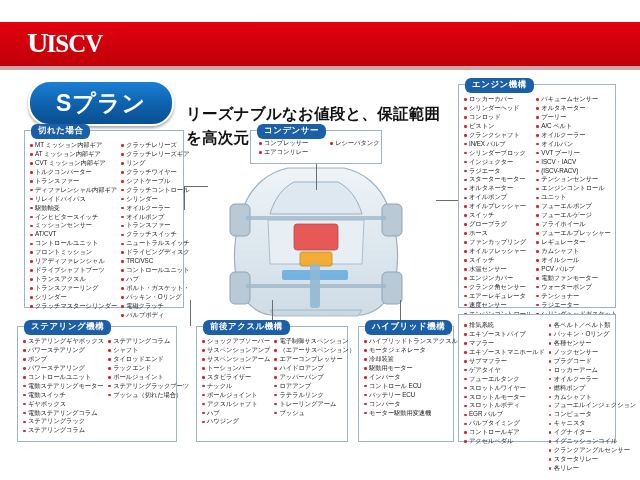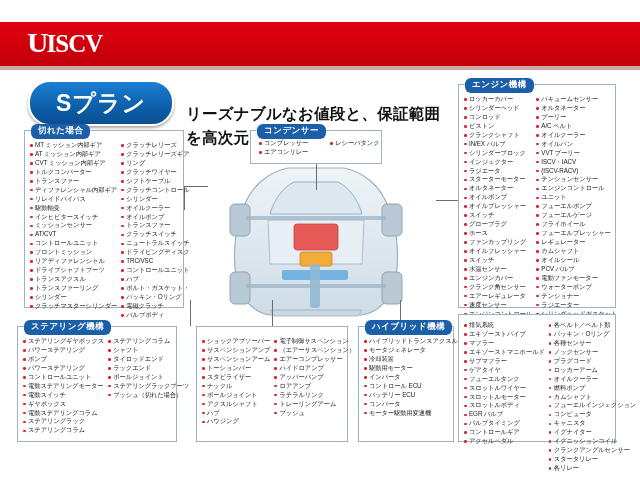--- a/index.html
+++ b/index.html
@@ -330,20 +330,21 @@
         <div class="item">タイロッドエンド</div>
         <div class="item">ラックエンド</div>
         <div class="item">ボールジョイント</div>
         <div class="item">ステアリングラックブーツ</div>
         <div class="item">ブッシュ（切れた場合）</div>
       </div>
     </div>
   </div>
 
   <div class="panel" id="panel-front-axle">
+    <div class="panel-title">前後アクスル機構</div>
     <div class="cols">
       <div class="col">
         <div class="item">ショックアブソーバー</div>
         <div class="item">サスペンションアンプ</div>
         <div class="item">サスペンションアーム</div>
         <div class="item">トーションバー</div>
         <div class="item">スタビライザー</div>
         <div class="item">ナックル</div>
         <div class="item">ボールジョイント</div>
         <div class="item">アクスルシャフト</div>

